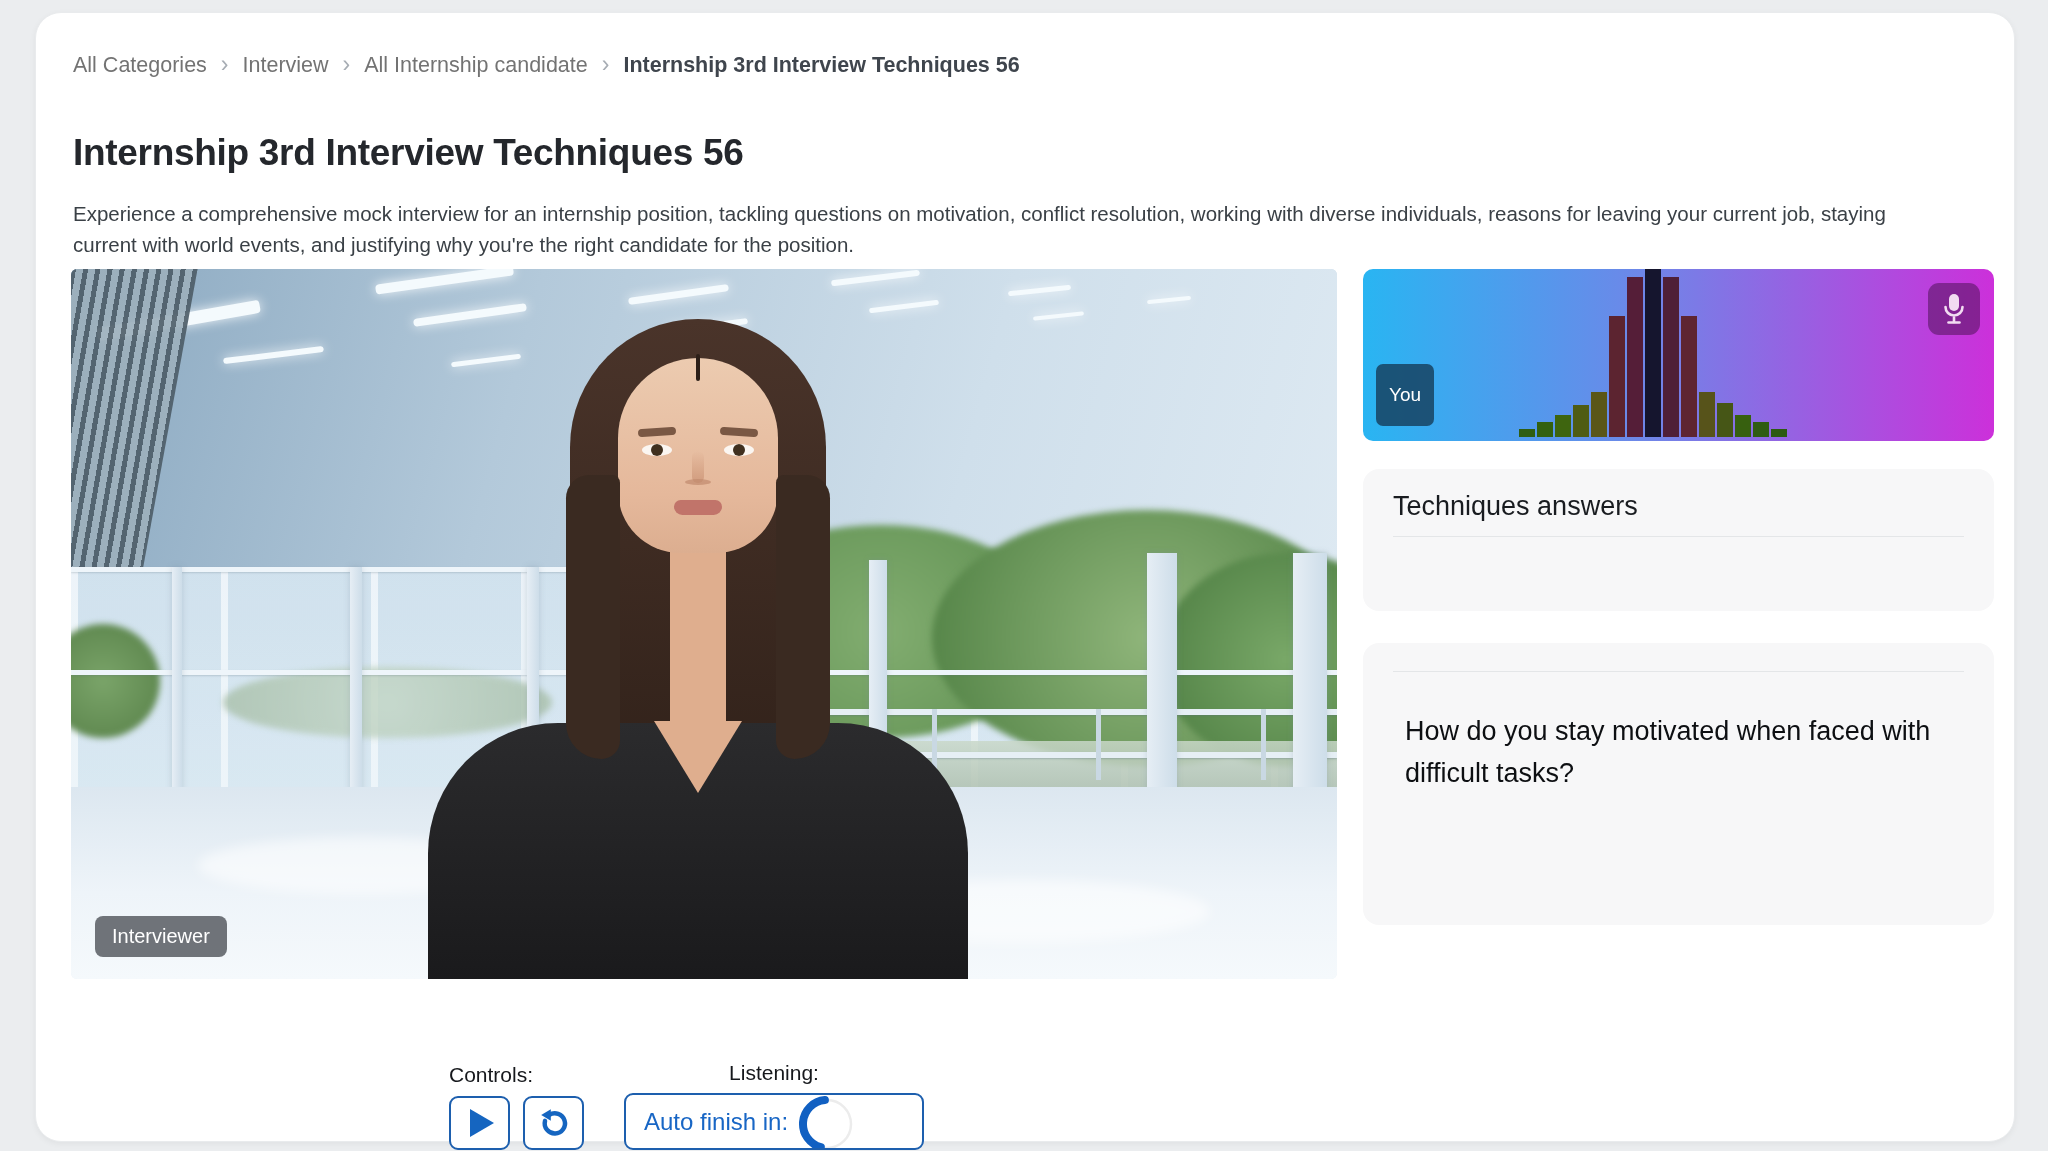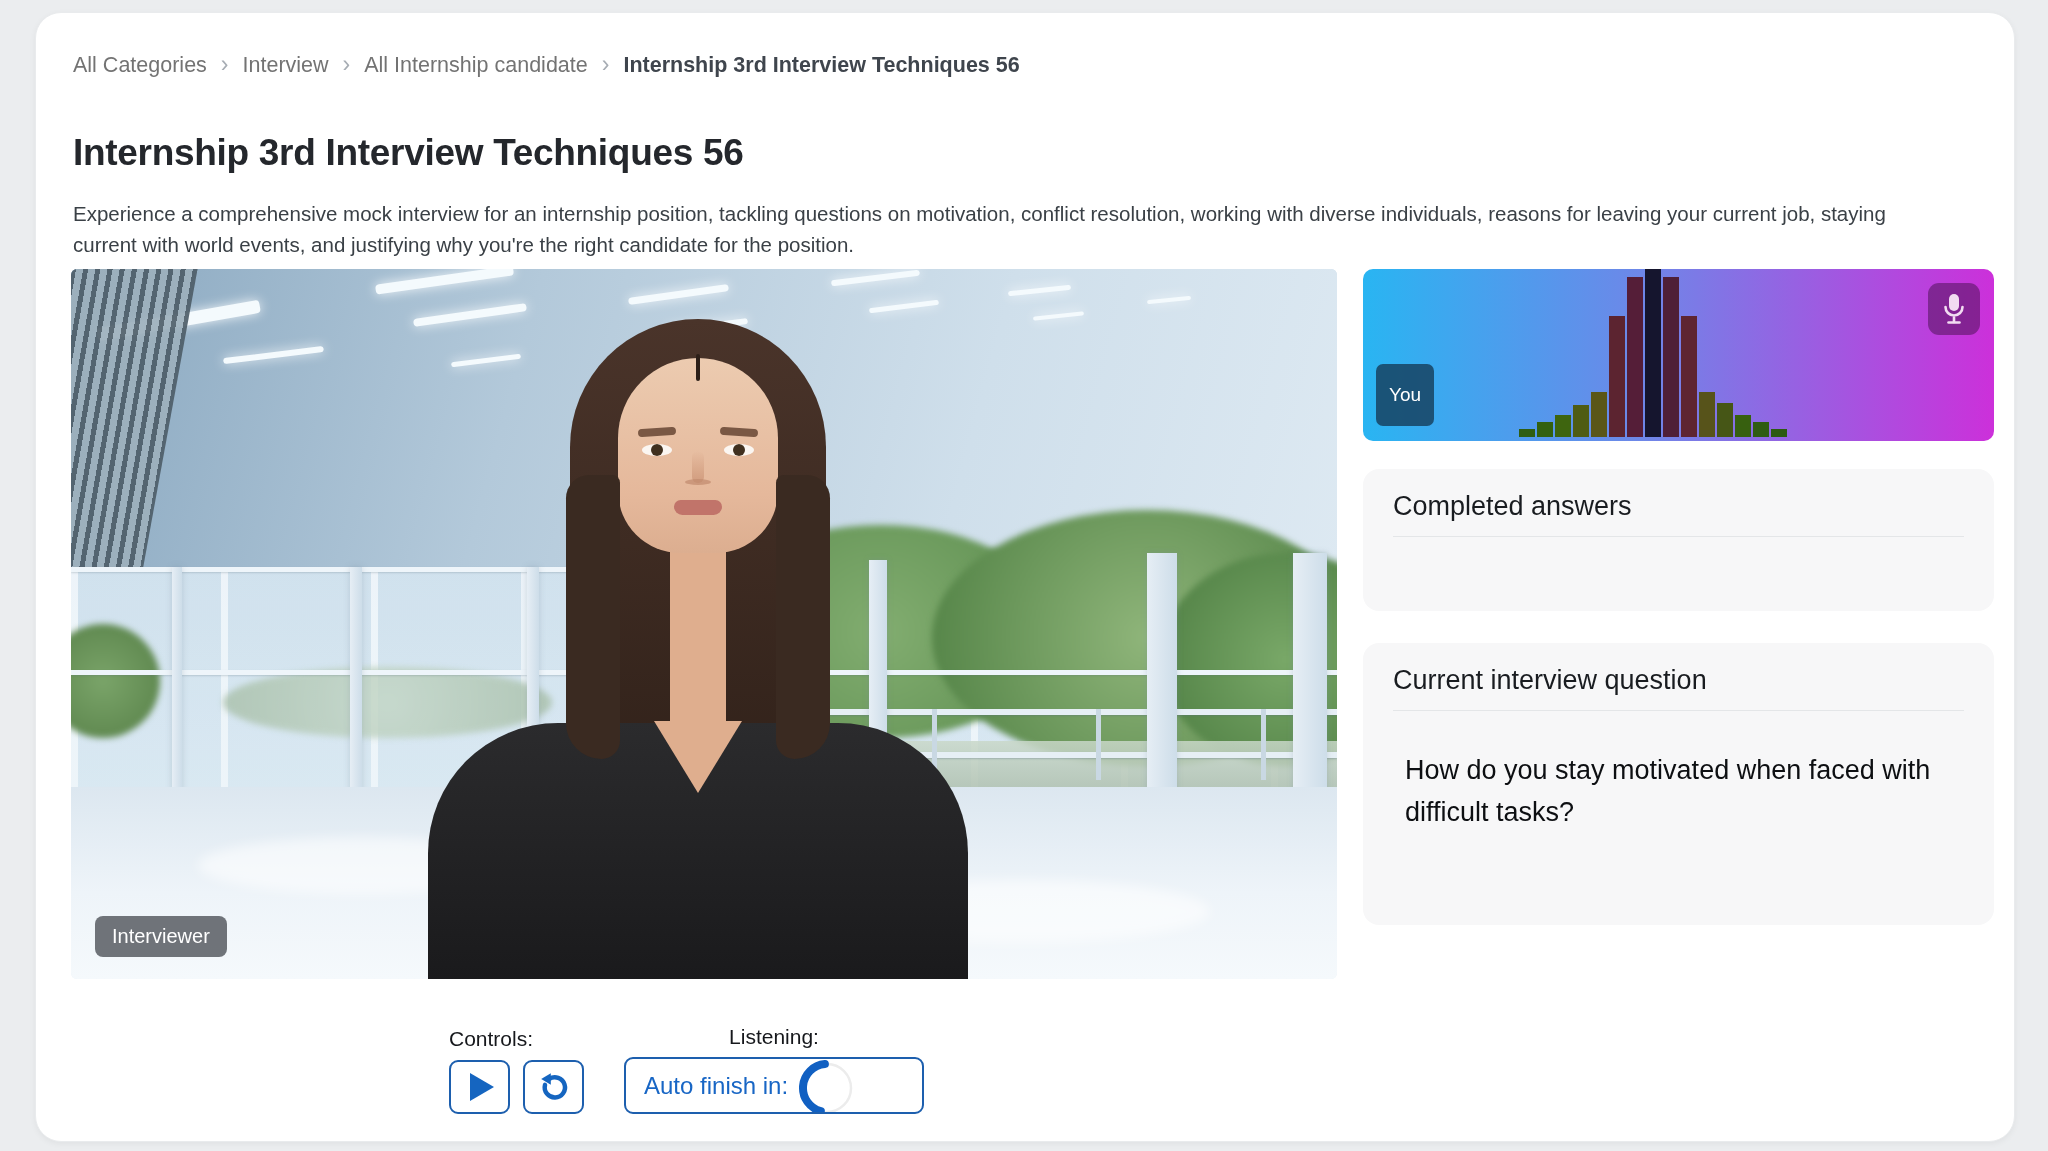--- a/index.html
+++ b/index.html
@@ -86,21 +86,21 @@
   .panel-question{height:282px;}
   .panel-title{font-size:27px;color:#191c20;padding-top:8px;}
   .panel-divider{height:1px;background:#e4e6e8;margin-top:14px;}
   .progress{position:relative;margin-top:16px;height:32px;border-radius:16px;background:#e3e5e9;overflow:hidden;}
   .progress-fill{width:22px;height:100%;border-radius:16px;background:#1566c9;}
   .progress-text{position:absolute;left:8px;top:5px;font-size:17px;font-weight:700;color:#b7d2f3;letter-spacing:1px;}
   .question-text{margin:38px 0 0 12px;width:560px;font-size:27px;line-height:42px;color:#0d0f12;}
   
   .ctrl-group{position:absolute;left:413px;top:1014px;}
   .listen-group{position:absolute;left:588px;top:1012px;text-align:center;}
-  .ctrl-label{font-size:21px;color:#16181c;}
+  .ctrl-label{font-size:21px;color:#16181c;margin-top:36px;}
   .btn-row{display:flex;gap:13px;margin-top:9px;}
   .icon-btn{width:61px;height:54px;background:#fff;border:2.5px solid #1d5fae;border-radius:9px;
     display:flex;align-items:center;justify-content:center;cursor:pointer;box-sizing:border-box;}
   .play-tri{width:0;height:0;border-top:14px solid transparent;border-bottom:14px solid transparent;
     border-left:24px solid #1565c0;margin-left:5px;}
   .listen-box{margin-top:8px;width:300px;height:57px;border:2.5px solid #1d5fae;border-radius:9px;
     box-sizing:border-box;display:flex;align-items:center;overflow:hidden;background:#fff;}
   .listen-text{font-size:24px;color:#1866c5;margin-left:18px;white-space:nowrap;}
   .spinner{margin-left:10px;margin-top:4px;flex:0 0 auto;}
 </style>
@@ -220,26 +220,25 @@
               <rect x="9" y="3" width="10" height="17" rx="5" fill="#f2dcf2"></rect>
               <path d="M5.5 16 a8.5 8.5 0 0 0 17 0" fill="none" stroke="#f2dcf2" stroke-width="2.6" stroke-linecap="round"></path>
               <line x1="14" y1="26.5" x2="14" y2="31" stroke="#f2dcf2" stroke-width="2.6" stroke-linecap="round"></line>
               <line x1="8.5" y1="31.5" x2="19.5" y2="31.5" stroke="#f2dcf2" stroke-width="2.6" stroke-linecap="round"></line>
             </svg>
           </span>
         </button>
       </div>
 
       <div class="panel panel-completed">
-        <div class="panel-title">Completed answers</div>
+        <div class="panel-title">Techniques answers</div>
         <div class="panel-divider"></div>
       </div>
 
       <div class="panel panel-question">
-        <div class="panel-title">Current interview question</div>
         <div class="panel-divider"></div>
         <div class="question-text">How do you stay motivated when faced with difficult tasks?</div>
       </div>
 
     </div>
   </div>
 
   <div class="ctrl-group">
     <div class="ctrl-label">Controls:</div>
     <div class="btn-row">

